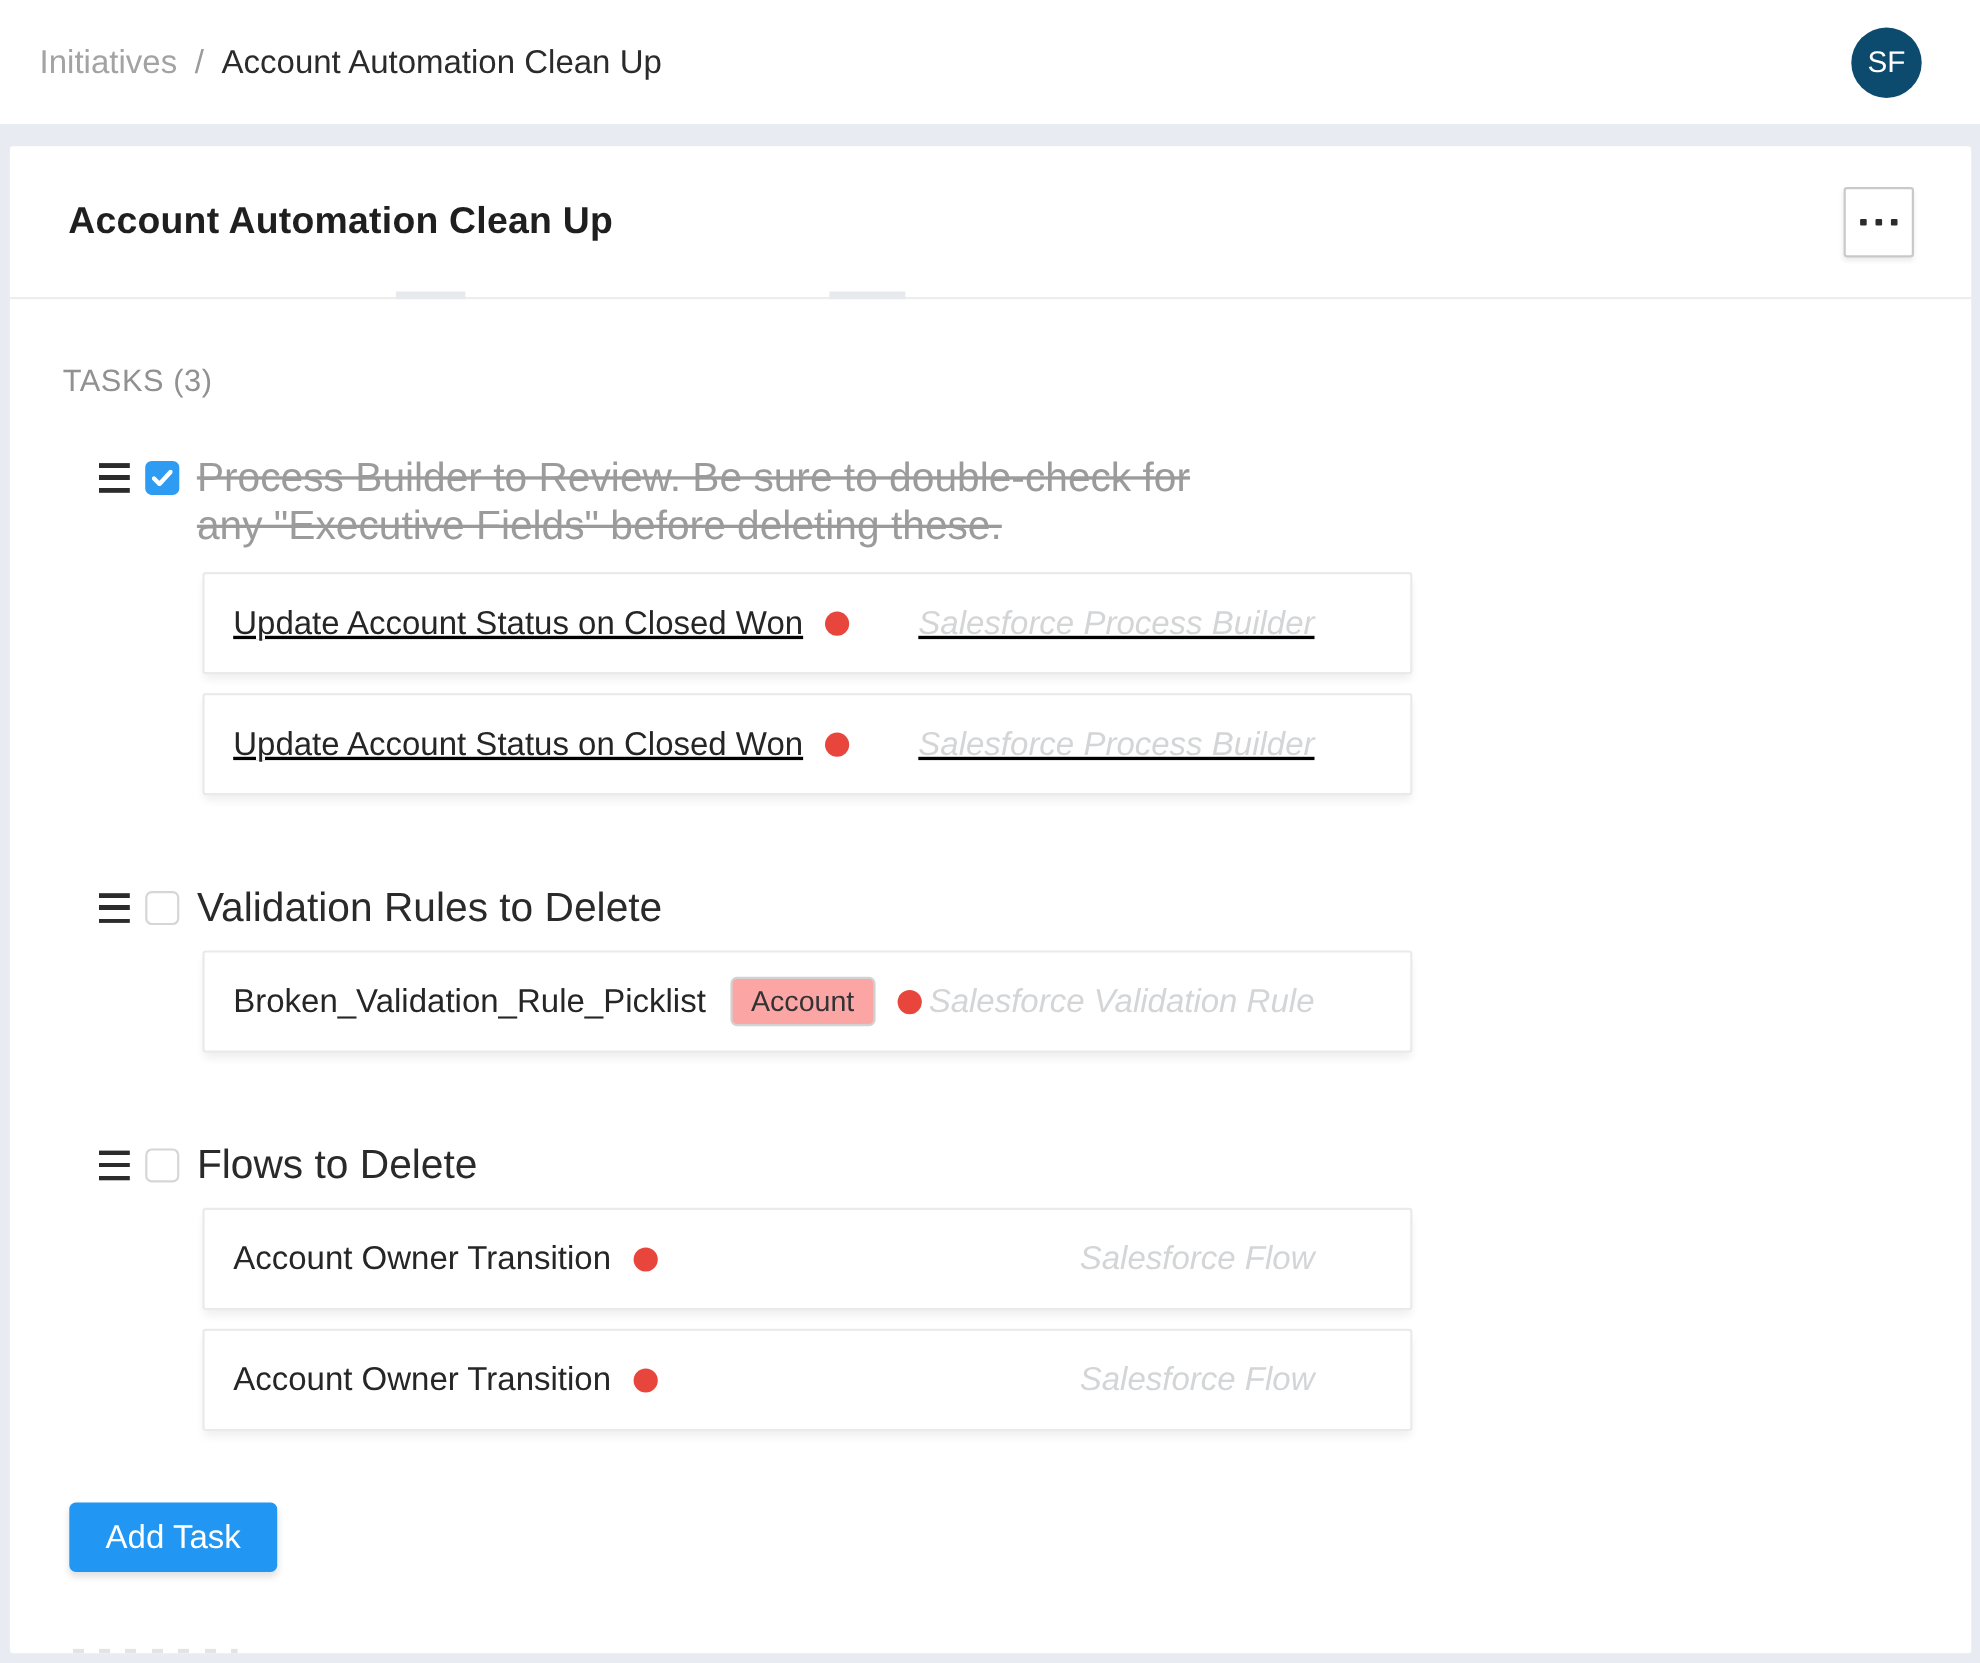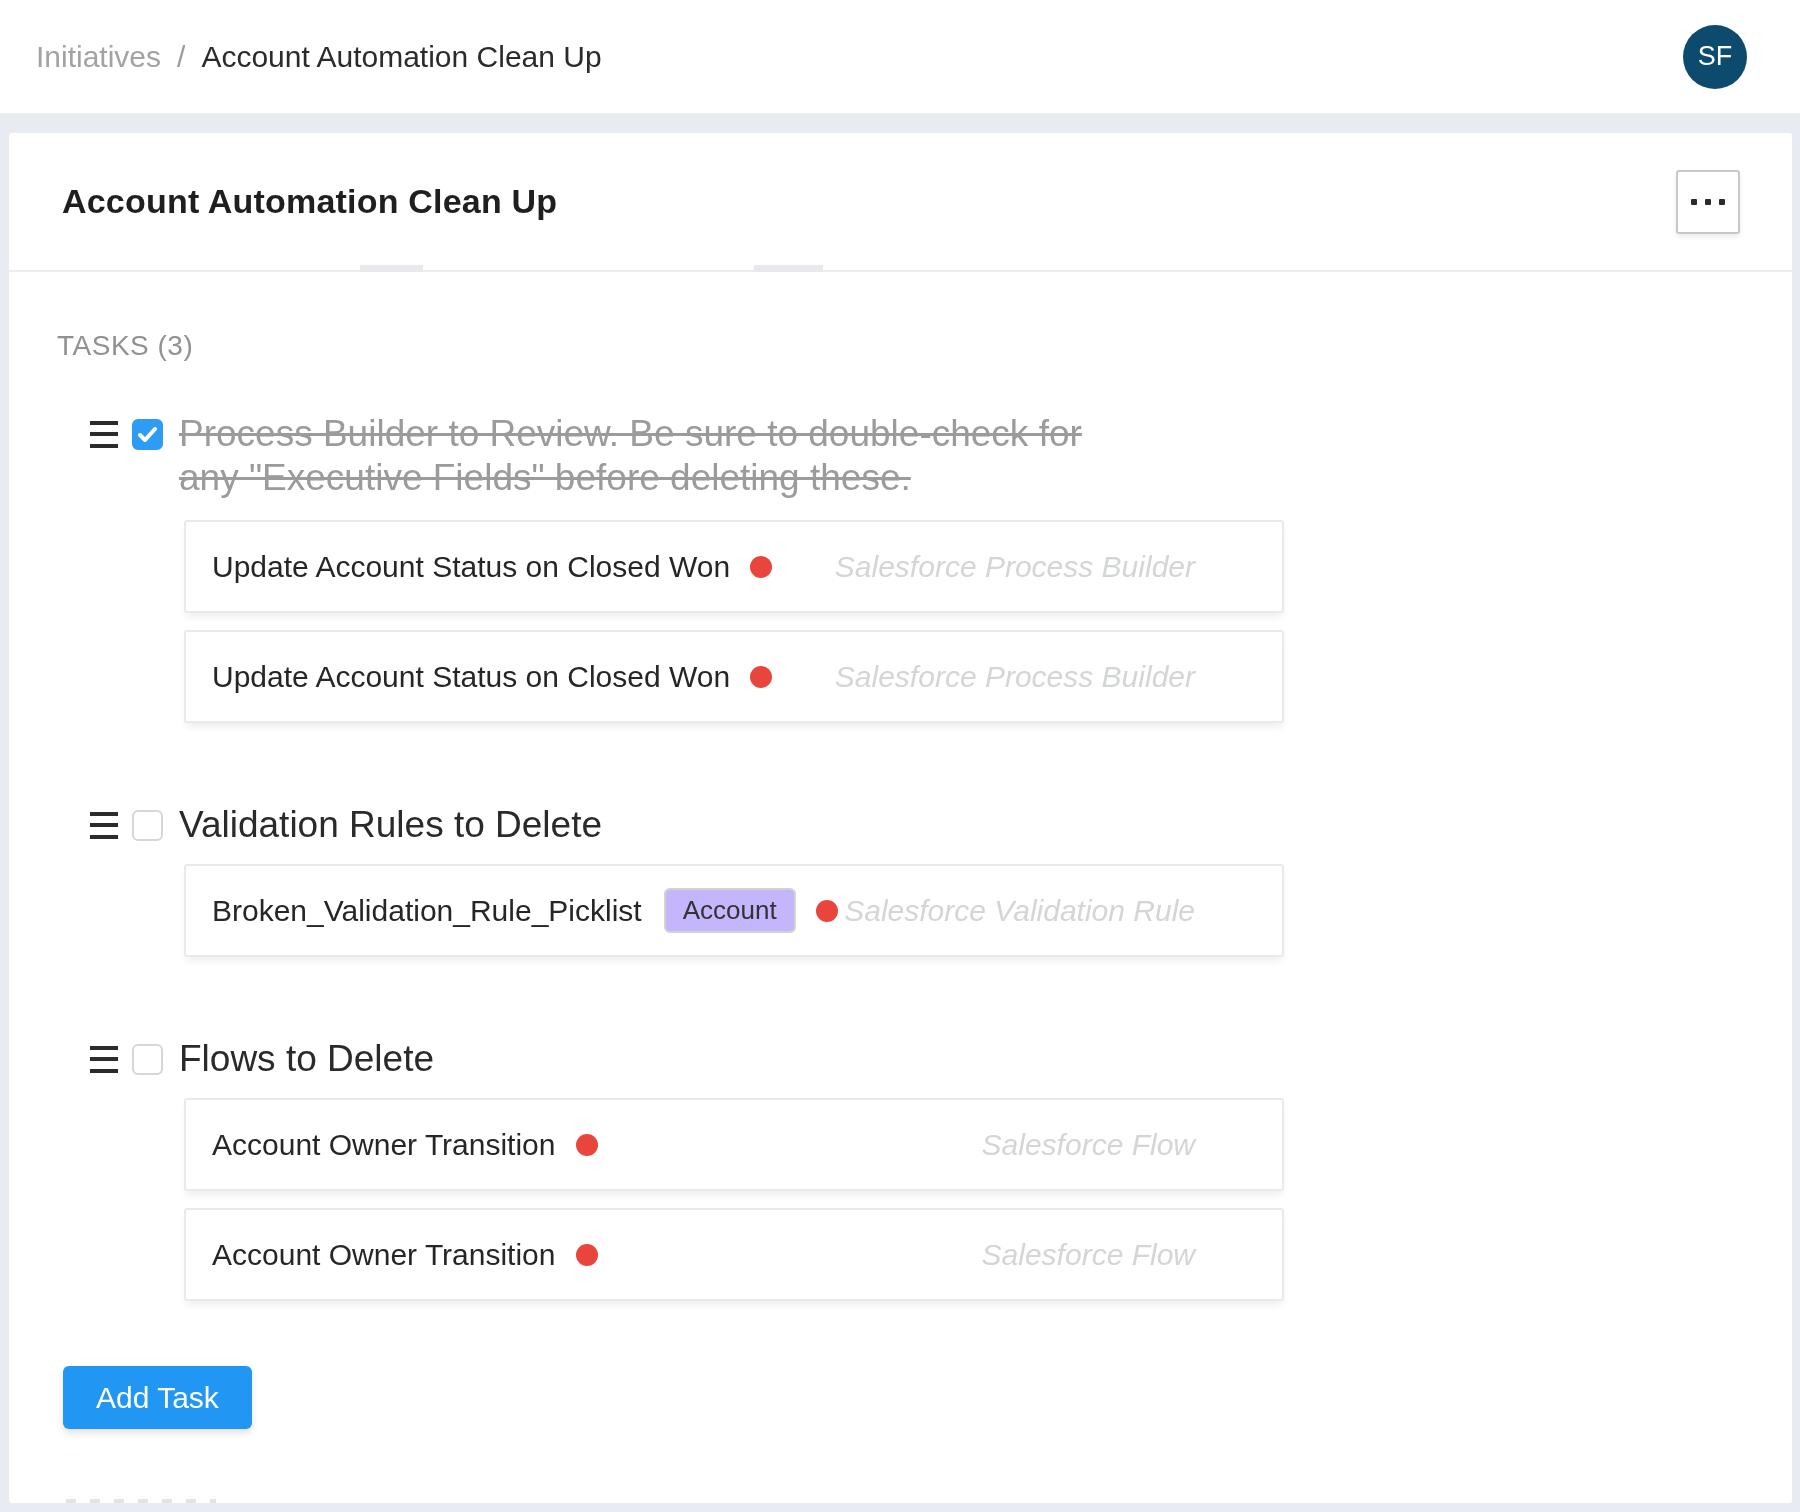--- a/index.html
+++ b/index.html
@@ -47,28 +47,28 @@
   .checkbox { width:31px; height:31px; margin:7px 0 0 14px; border-radius:6px;
     border:2px solid #d6d6d6; background:#fff; cursor:pointer;
     display:flex; align-items:center; justify-content:center; }
   .checkbox.checked { background:#2e9cf3; border-color:#2e9cf3; }
   .checkbox svg { width:19px; height:15px; }
   .task-title { margin-left:16px; font-size:37px; line-height:44px;
     color:#2a2a2a; max-width:935px; cursor:text; }
   .task-title.completed { color:#9b9b9b; text-decoration:line-through; }
 
   .task-items { margin-left:127px; margin-top:14px; }
-  .task-group-0 .task-items { margin-top:20px; }
+  .task-group-0 .task-items { margin-top:20px;text-decoration:underline; }
 
   .item-card { width:1100px; height:93px; background:#fff; border:2px solid #eaeaea;
     border-radius:3px; box-shadow:0 6px 9px -2px rgba(0,0,0,.07);
     display:flex; align-items:center; padding:0 26px; margin-top:17px; cursor:pointer; }
   .item-name { font-size:30px; color:#262626; }
   .badge { margin-left:22px; border:2px solid #d2d2d2; border-radius:6px;
-    background:#c4b5fd; padding:5px 17px; font-size:26px; color:#333; }
+    background:#fca5a5; padding:5px 17px; font-size:26px; color:#333; }
   .dot { width:22px; height:22px; border-radius:50%; background:#e8463d;
     margin-left:20px; flex:none; }
   .item-type { margin-left:auto; margin-right:61px; font-style:italic;
     font-size:30px; color:#d3d5d7; }
 
   
   .add-task { display:inline-block; margin:65px 0 0 6px; height:63px; padding:0 33px;
     background:#2196f3; border:none; border-radius:6px; color:#fff; font-size:30px;
     font-family:inherit; cursor:pointer; box-shadow:0 4px 7px rgba(0,0,0,.12); }
 

